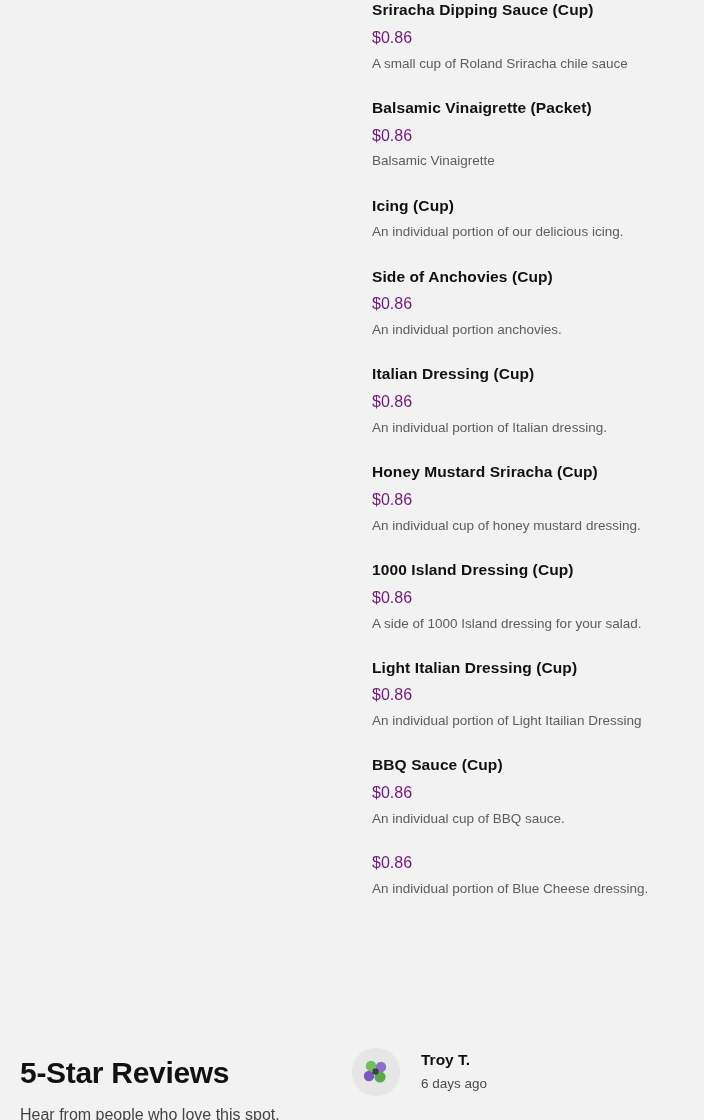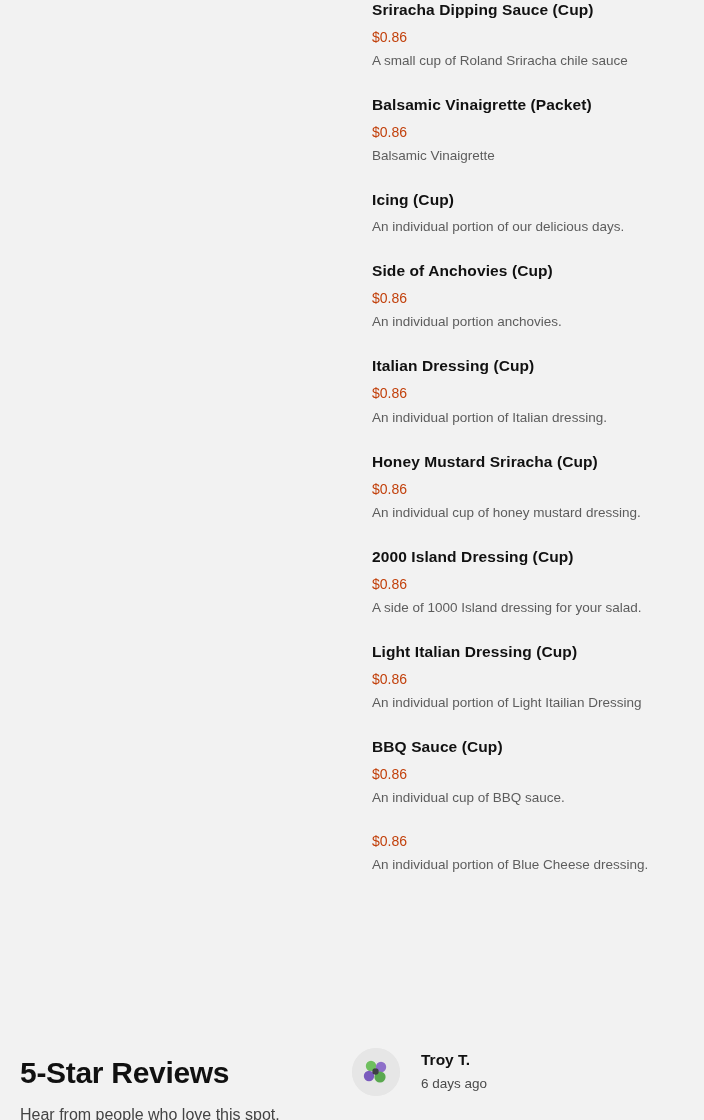--- a/index.html
+++ b/index.html
@@ -48,22 +48,22 @@
   .menu-item .name {
     font-size: 15.5px;
     font-weight: bold;
     color: #111111;
     line-height: 1.35;
     letter-spacing: 0.1px;
     margin: 14px 0 7px 0;
   }
 
   .menu-item .price {
-    font-size: 14px;
-    color: #c2410c;
+    font-size: 16px;
+    color: #701a75;
     line-height: 1.3;
     margin: 0 0 6px 0;
   }
 
   .menu-item .desc {
     font-size: 13.5px;
     color: #5d5d5d;
     line-height: 1.3;
     margin: 0;
   }
@@ -168,21 +168,21 @@
     </div>
 
     <div class="menu-item">
       <p class="name">Balsamic Vinaigrette (Packet)</p>
       <p class="price">$0.86</p>
       <p class="desc">Balsamic Vinaigrette</p>
     </div>
 
     <div class="menu-item">
       <p class="name">Icing (Cup)</p>
-      <p class="desc">An individual portion of our delicious days.</p>
+      <p class="desc">An individual portion of our delicious icing.</p>
     </div>
 
     <div class="menu-item">
       <p class="name">Side of Anchovies (Cup)</p>
       <p class="price">$0.86</p>
       <p class="desc">An individual portion anchovies.</p>
     </div>
 
     <div class="menu-item">
       <p class="name">Italian Dressing (Cup)</p>
@@ -190,21 +190,21 @@
       <p class="desc">An individual portion of Italian dressing.</p>
     </div>
 
     <div class="menu-item">
       <p class="name">Honey Mustard Sriracha (Cup)</p>
       <p class="price">$0.86</p>
       <p class="desc">An individual cup of honey mustard dressing.</p>
     </div>
 
     <div class="menu-item">
-      <p class="name">2000 Island Dressing (Cup)</p>
+      <p class="name">1000 Island Dressing (Cup)</p>
       <p class="price">$0.86</p>
       <p class="desc">A side of 1000 Island dressing for your salad.</p>
     </div>
 
     <div class="menu-item">
       <p class="name">Light Italian Dressing (Cup)</p>
       <p class="price">$0.86</p>
       <p class="desc">An individual portion of Light Itailian Dressing</p>
     </div>
 

